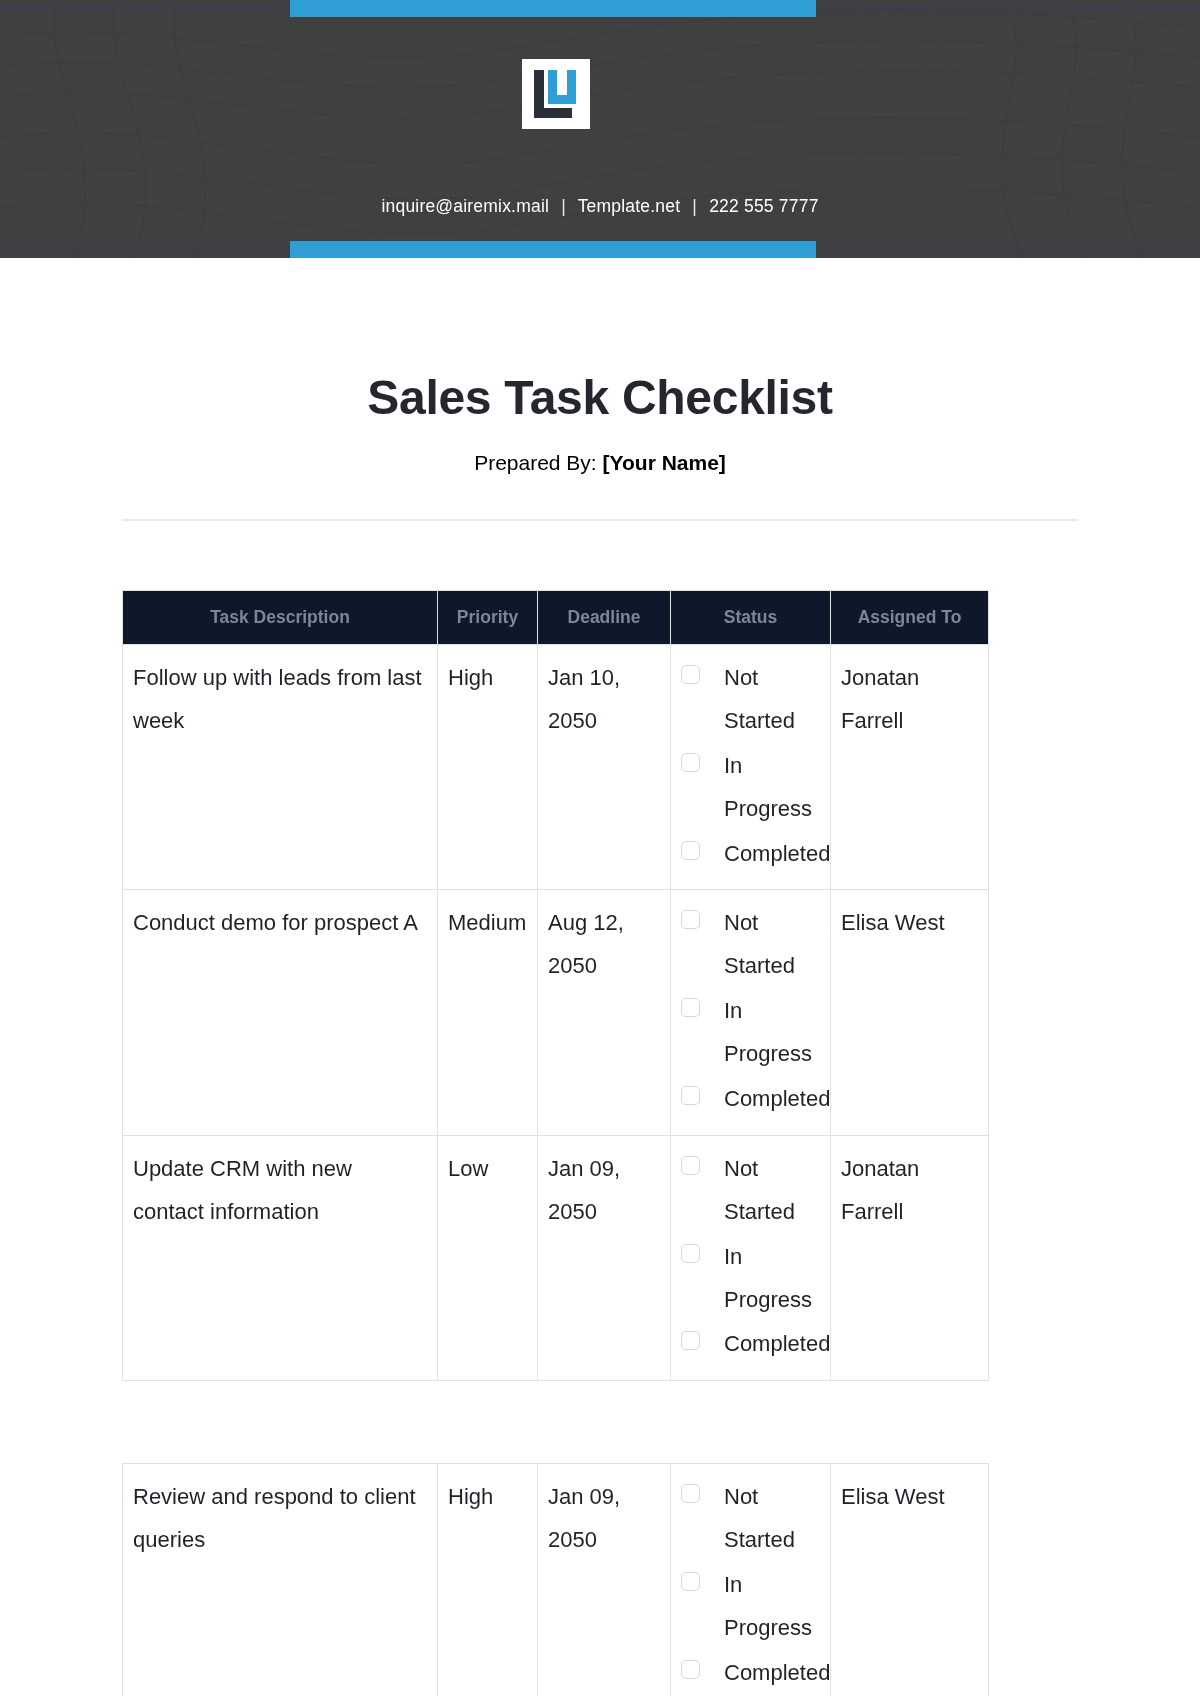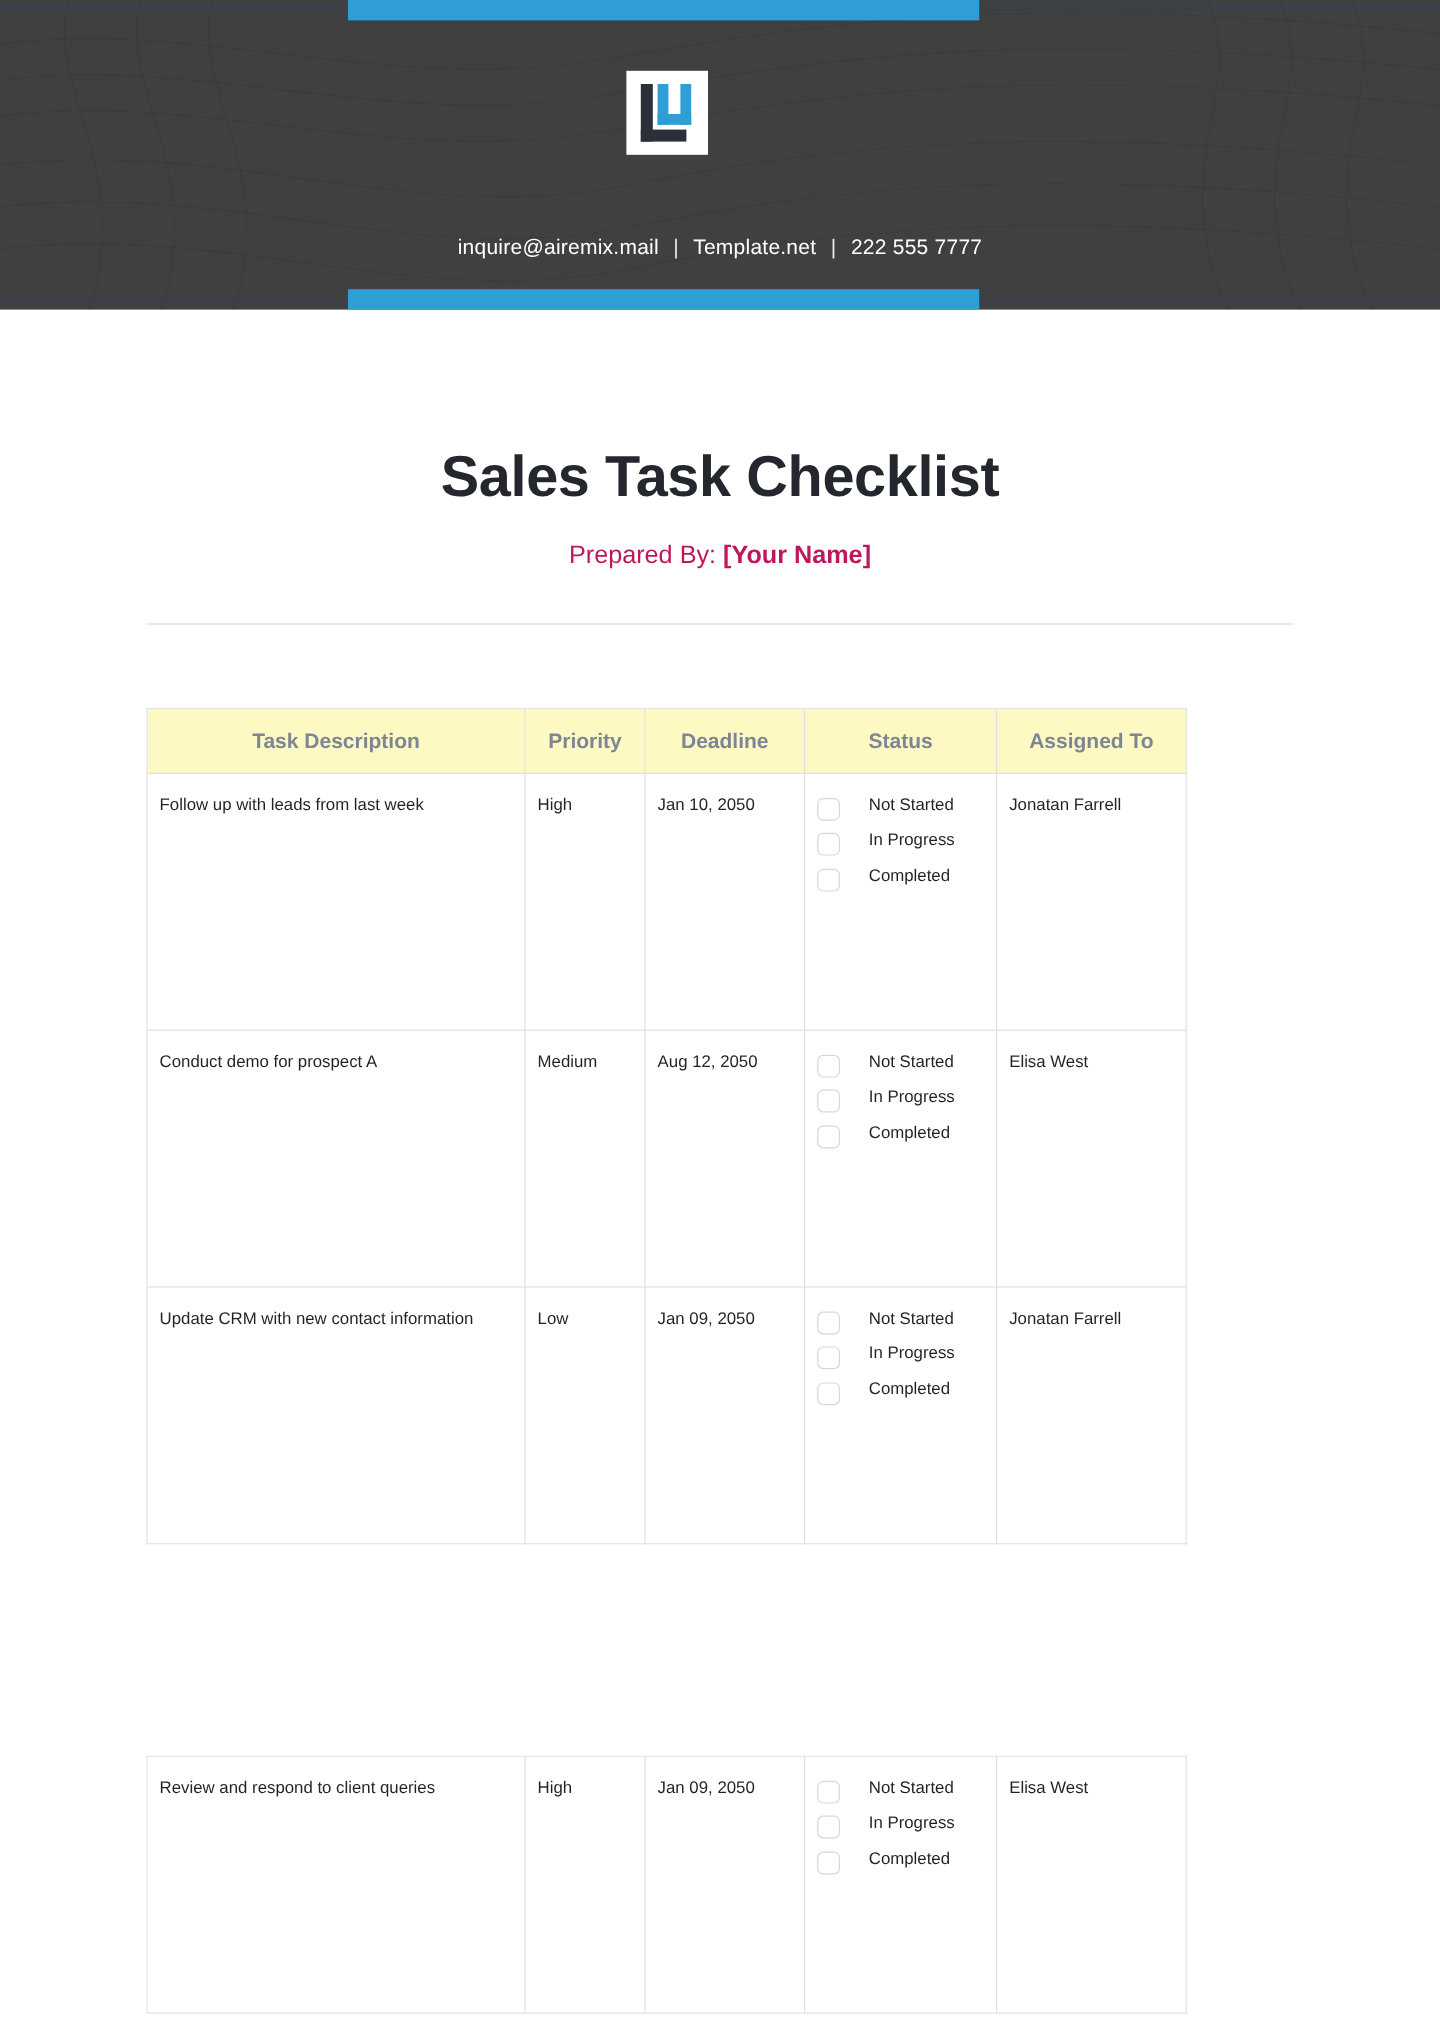--- a/index.html
+++ b/index.html
@@ -138,21 +138,21 @@
     font-size: 48px;
     font-weight: bold;
     color: #24282e;
     letter-spacing: -0.3px;
   }
   .prepared-by {
     margin: 0;
     padding-top: 26px;
     text-align: center;
     font-size: 21px;
-    color: #be185d;
+    color: #000000;
     font-weight: normal;
   }
   .prepared-by b { font-weight: bold; }
 
   .divider {
     margin: 44px 0 0 0;
     height: 2px;
     background: #e9eaec;
     border: 0;
     width: 100%;
@@ -166,39 +166,39 @@
     table-layout: fixed;
     font-size: 17px;
   }
   .task-table th,
   .task-table td {
     border: 1px solid #dfe1e5;
     vertical-align: top;
     padding: 12px 10px;
   }
   .task-table thead th {
-    background: #fef9c3;
+    background: #0f172a;
     color: #7d8694;
     font-weight: bold;
     text-align: center;
     font-size: 17.5px;
     padding: 16px 8px;
     height: 50px;
     vertical-align: middle;
   }
   .col-task    { width: 315px; }
   .col-prio    { width: 100px; }
   .col-dead    { width: 133px; }
   .col-status  { width: 160px; }
   .col-assign  { width: 158px; }
 
   .task-table tbody td {
     color: #1f2328;
     line-height: 1.95;
-    font-size: 14px;
+    font-size: 22px;
   }
   .cell-task { padding-left: 11px; }
 
   .row-tall td { height: 214px; }
 
   .status-list {
     list-style: none;
     margin: 0;
     padding: 0;
   }

